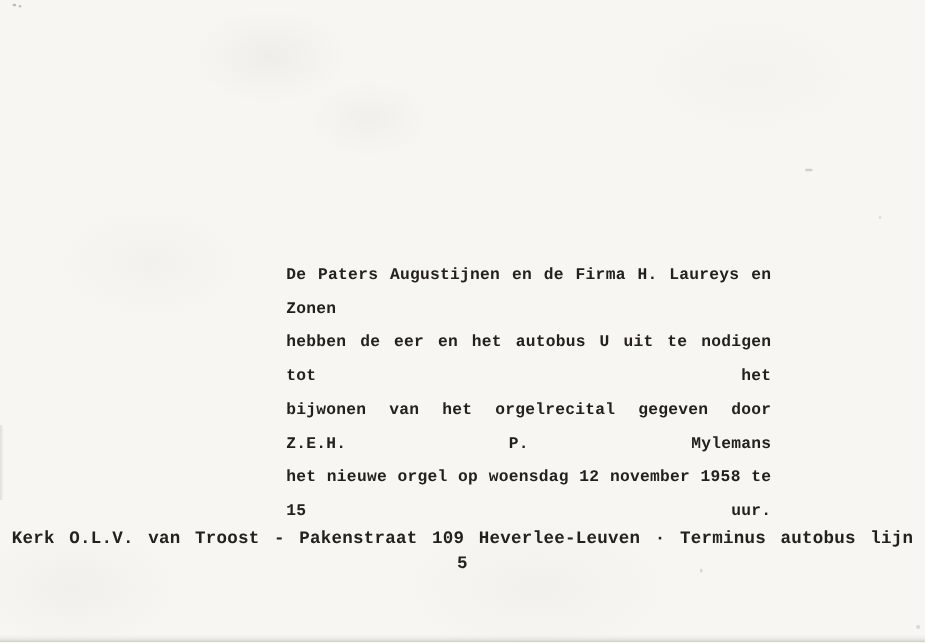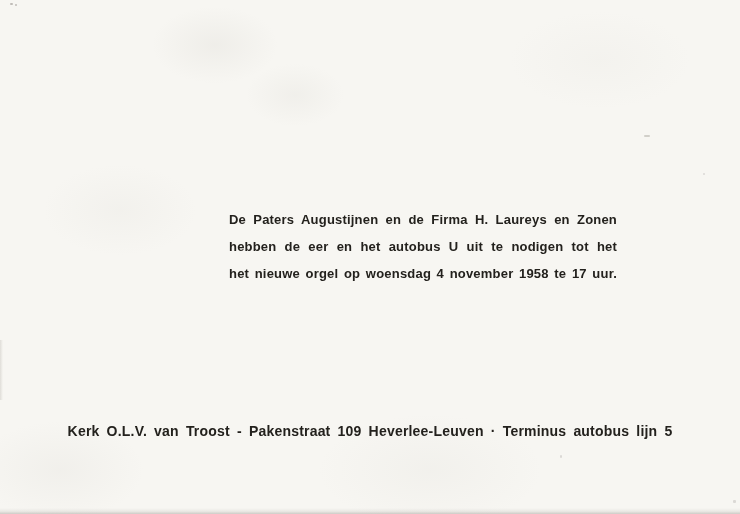--- a/index.html
+++ b/index.html
@@ -9,21 +9,21 @@
     height: 514px;
     overflow: hidden;
     background: #ffffff;
   }
 
   .card {
     position: relative;
     width: 740px;
     height: 514px;
     overflow: hidden;
-    font-family: Liberation Sans, sans-serif;
+    font-family: Liberation Mono, monospace;
     background:
       radial-gradient(90px 55px at 215px 45px, rgba(196,193,186,0.16), transparent 70%),
       radial-gradient(70px 45px at 295px 95px, rgba(196,193,186,0.13), transparent 70%),
       radial-gradient(110px 65px at 120px 210px, rgba(200,197,190,0.10), transparent 70%),
       radial-gradient(130px 70px at 600px 60px, rgba(200,197,190,0.08), transparent 70%),
       radial-gradient(160px 80px at 430px 470px, rgba(196,193,186,0.10), transparent 70%),
       radial-gradient(120px 70px at 60px 470px, rgba(196,193,186,0.12), transparent 70%),
       #f7f6f2;
   }
 
@@ -89,21 +89,22 @@
   .speck-6 { left: 733px; top: 500px; width: 3px; height: 3px; opacity: 0.5; }
 </style>
 </head>
 <body>
 
 <div class="card">
 
   <div class="invitation-text">
     <div class="invitation-line">De Paters Augustijnen en de Firma H. Laureys en Zonen</div>
     <div class="invitation-line">hebben de eer en het autobus U uit te nodigen tot het</div>
-    <div class="invitation-line">het nieuwe orgel op woensdag 4 november 1958 te 17 uur.</div>
+    <div class="invitation-line">bijwonen van het orgelrecital gegeven door Z.E.H. P. Mylemans</div>
+    <div class="invitation-line">het nieuwe orgel op woensdag 12 november 1958 te 15 uur.</div>
   </div>
 
   <div class="venue-line">Kerk O.L.V. van Troost - Pakenstraat 109 Heverlee-Leuven · Terminus autobus lijn 5</div>
 
   <div class="scan-edge-bottom"></div>
   <div class="scan-edge-left"></div>
   <div class="speck speck-1"></div>
   <div class="speck speck-2"></div>
   <div class="speck speck-3"></div>
   <div class="speck speck-4"></div>

